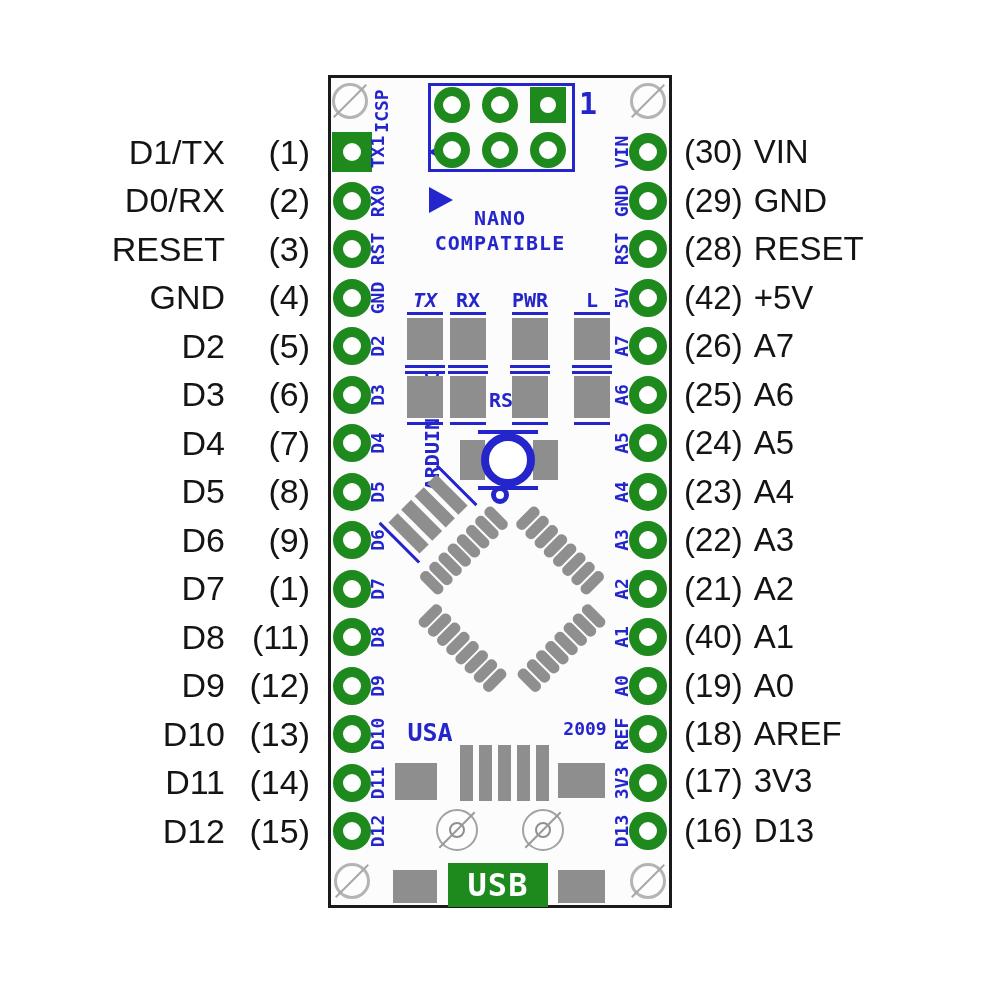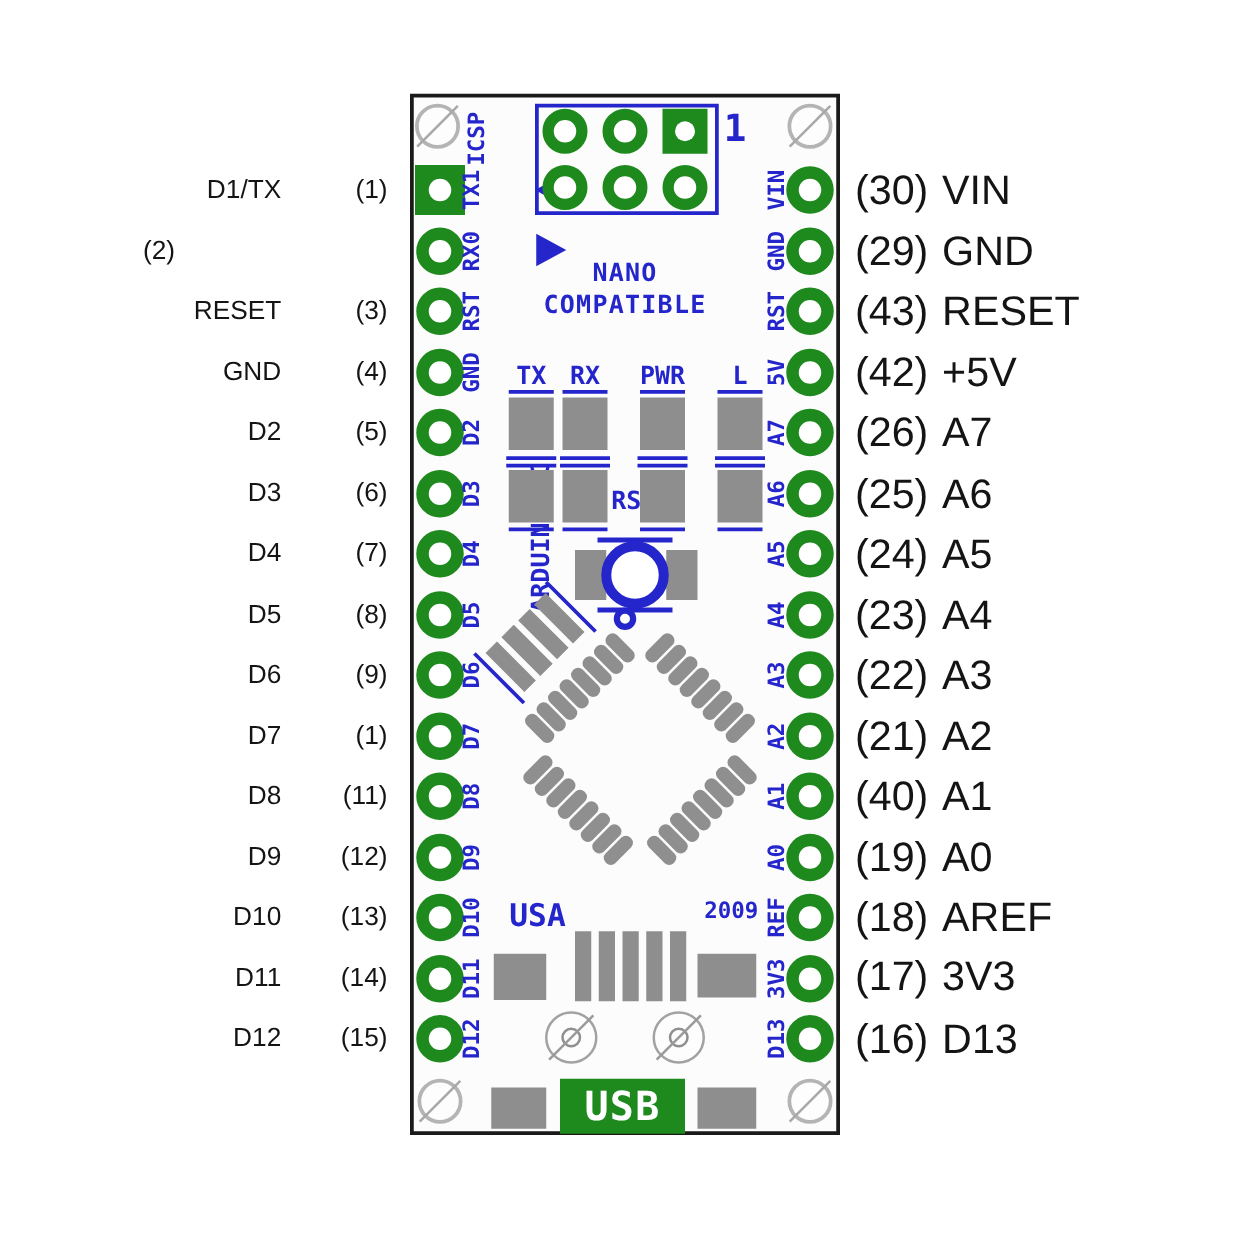--- a/index.html
+++ b/index.html
@@ -3,21 +3,21 @@
 <meta charset="utf-8">
 <style>
   html,body { margin:0; padding:0; background:#ffffff; }
   #canvas {
     position:relative; width:1000px; height:1000px; overflow:hidden;
     font-family:"Liberation Sans", sans-serif; background:#ffffff;
   }
   
   .row-left {
     position:absolute; left:55px; width:255px; height:40px;
-    display:flex; align-items:center; font-size:21px; color:#141414;
+    display:flex; align-items:center; font-size:34px; color:#141414;
   }
   .row-left .nm { width:170px; text-align:right; white-space:pre; }
   .row-left .no { width:85px;  text-align:right; white-space:pre; }
   .row-right {
     position:absolute; left:684px; height:40px; display:flex; align-items:center;
     font-size:33px; color:#141414; gap:11px; white-space:pre;
   }
   
   #board {
     position:absolute; left:328px; top:75px; width:344px; height:833px;
@@ -72,20 +72,21 @@
 <body>
 
 <div id="canvas">
 
   <div id="left-labels">
       <div class="row-left" style="top:132px;">
         <div class="nm" style="">D1/TX</div>
         <div class="no" style="">(1)</div>
       </div>
       <div class="row-left" style="top:180.5px;">
+        <div class="nm" style="">D0/RX</div>
         <div class="no" style="">(2)</div>
       </div>
       <div class="row-left" style="top:229px;">
         <div class="nm" style="">RESET</div>
         <div class="no" style="">(3)</div>
       </div>
       <div class="row-left" style="top:277.5px;">
         <div class="nm" style="">GND</div>
         <div class="no" style="">(4)</div>
       </div>
@@ -130,21 +131,21 @@
         <div class="no" style="">(14)</div>
       </div>
       <div class="row-left" style="top:811px;">
         <div class="nm" style="">D12</div>
         <div class="no" style="">(15)</div>
       </div>
     </div>
   <div id="right-labels">
       <div class="row-right" style="top:132px;"><div class="no" style="">(30)</div><div class="nm" style="">VIN</div></div>
       <div class="row-right" style="top:180.5px;"><div class="no" style="">(29)</div><div class="nm" style="">GND</div></div>
-      <div class="row-right" style="top:229px;"><div class="no" style="">(43)</div><div class="nm" style="">RESET</div></div>
+      <div class="row-right" style="top:229px;"><div class="no" style="">(28)</div><div class="nm" style="">RESET</div></div>
       <div class="row-right" style="top:277.5px;"><div class="no" style="">(42)</div><div class="nm" style="">+5V</div></div>
       <div class="row-right" style="top:326px;"><div class="no" style="">(26)</div><div class="nm" style="">A7</div></div>
       <div class="row-right" style="top:374.5px;"><div class="no" style="">(25)</div><div class="nm" style="">A6</div></div>
       <div class="row-right" style="top:423px;"><div class="no" style="">(24)</div><div class="nm" style="">A5</div></div>
       <div class="row-right" style="top:471.5px;"><div class="no" style="">(23)</div><div class="nm" style="">A4</div></div>
       <div class="row-right" style="top:520px;"><div class="no" style="">(22)</div><div class="nm" style="">A3</div></div>
       <div class="row-right" style="top:568.5px;"><div class="no" style="">(21)</div><div class="nm" style="">A2</div></div>
       <div class="row-right" style="top:617px;"><div class="no" style="">(40)</div><div class="nm" style="">A1</div></div>
       <div class="row-right" style="top:665.5px;justify-content:space-between;"><div class="no" style="">(19)</div><div class="nm" style="">A0</div></div>
       <div class="row-right" style="top:714px;"><div class="no" style="">(18)</div><div class="nm" style="">AREF</div></div>
@@ -314,21 +315,21 @@
       <div class="pad" style="left:298px; top:685.5px;"></div>
       <div class="silk vlabel" style="left:226px; top:693.5px;">3V3</div>
       <div class="pad" style="left:298px; top:734px;"></div>
       <div class="silk vlabel" style="left:226px; top:742px;">D13</div>
       <div class="ipad" style="left:103px; top:9px;"></div>
       <div class="ipad" style="left:151px; top:9px;"></div>
       <div class="ipad square" style="left:199px; top:9px;"></div>
       <div class="ipad" style="left:103px; top:54px;"></div>
       <div class="ipad" style="left:151px; top:54px;"></div>
       <div class="ipad" style="left:199px; top:54px;"></div>
-      <div class="silk hlabel" style="left:64px; top:210px; width:60px; font-size:20px;">TX</div>
+      <div class="silk hlabel" style="left:64px; top:210px; width:60px; font-size:20px;font-style:italic;">TX</div>
       <div class="bluebar" style="left:76px; top:234px; width:36px; height:3px;"></div>
       <div class="smd" style="left:76px; top:240px; width:36px; height:42px;"></div>
       <div class="bluebar" style="left:74px; top:287px; width:40px; height:3px;"></div>
       <div class="bluebar" style="left:74px; top:293px; width:40px; height:3px;"></div>
       <div class="smd" style="left:76px; top:298px; width:36px; height:42px;"></div>
       <div class="bluebar" style="left:76px; top:344px; width:36px; height:3px;"></div>
       <div class="silk hlabel" style="left:107px; top:210px; width:60px; font-size:20px;">RX</div>
       <div class="bluebar" style="left:119px; top:234px; width:36px; height:3px;"></div>
       <div class="smd" style="left:119px; top:240px; width:36px; height:42px;"></div>
       <div class="bluebar" style="left:117px; top:287px; width:40px; height:3px;"></div>

